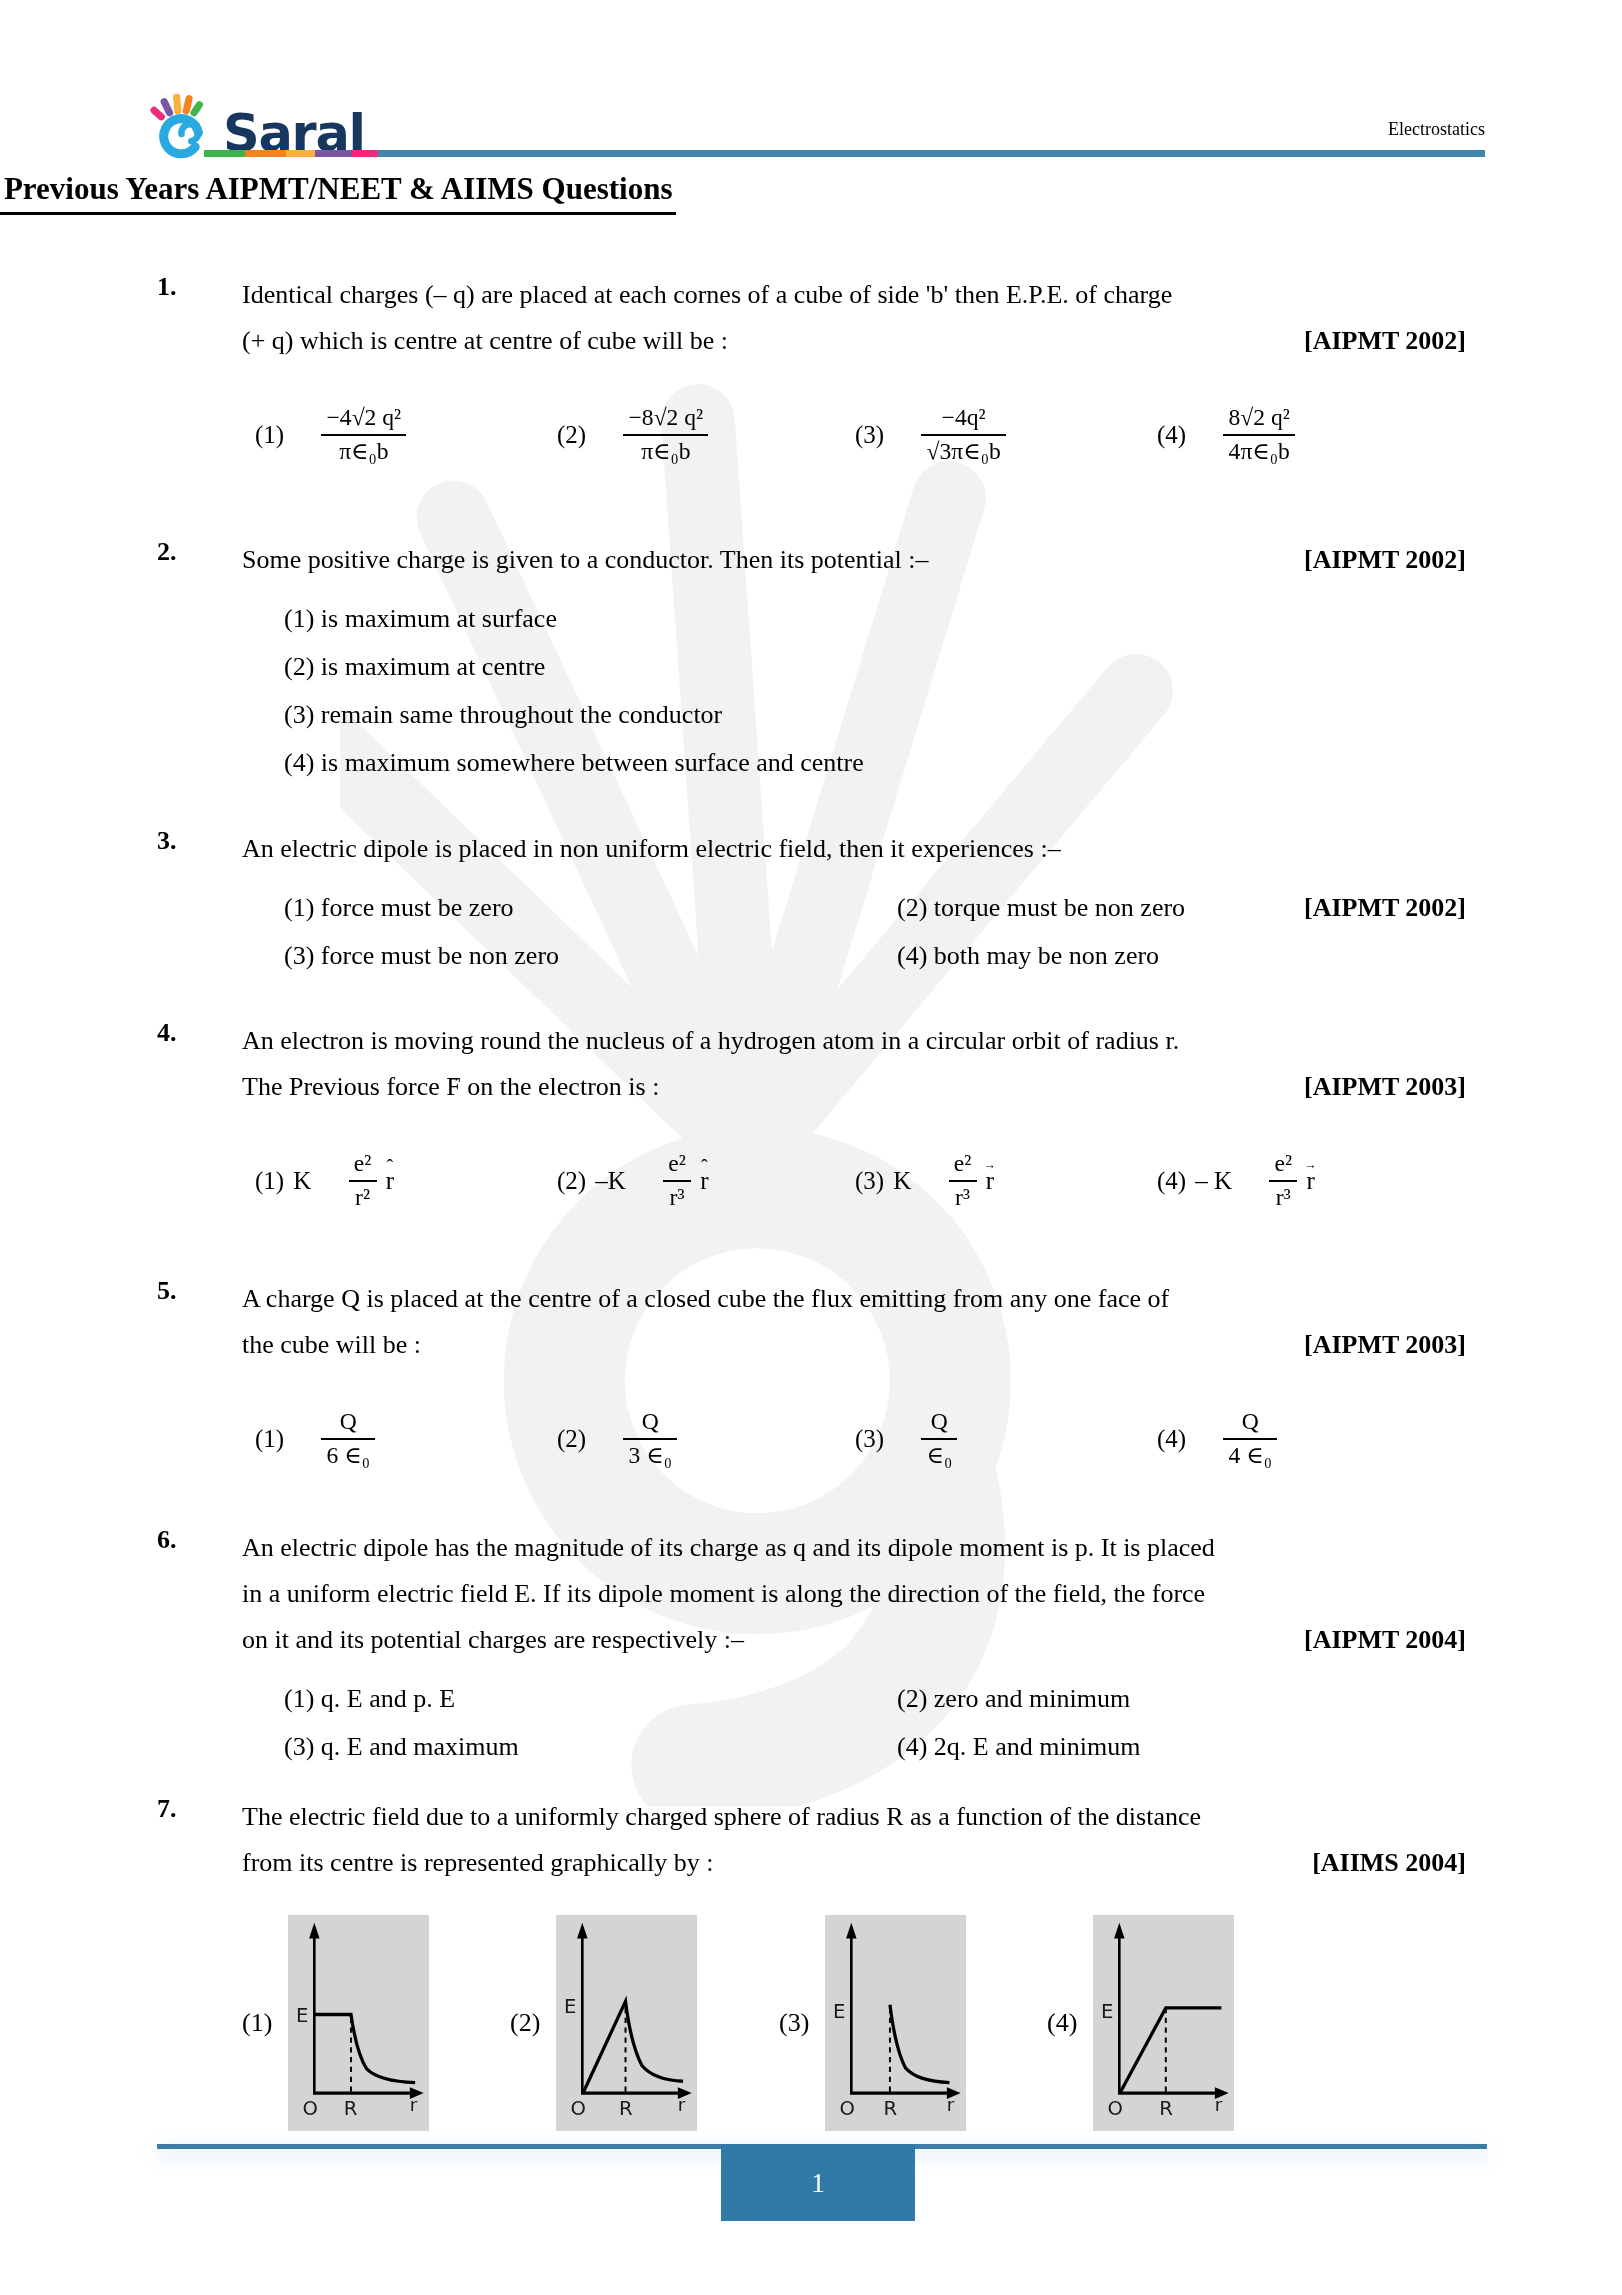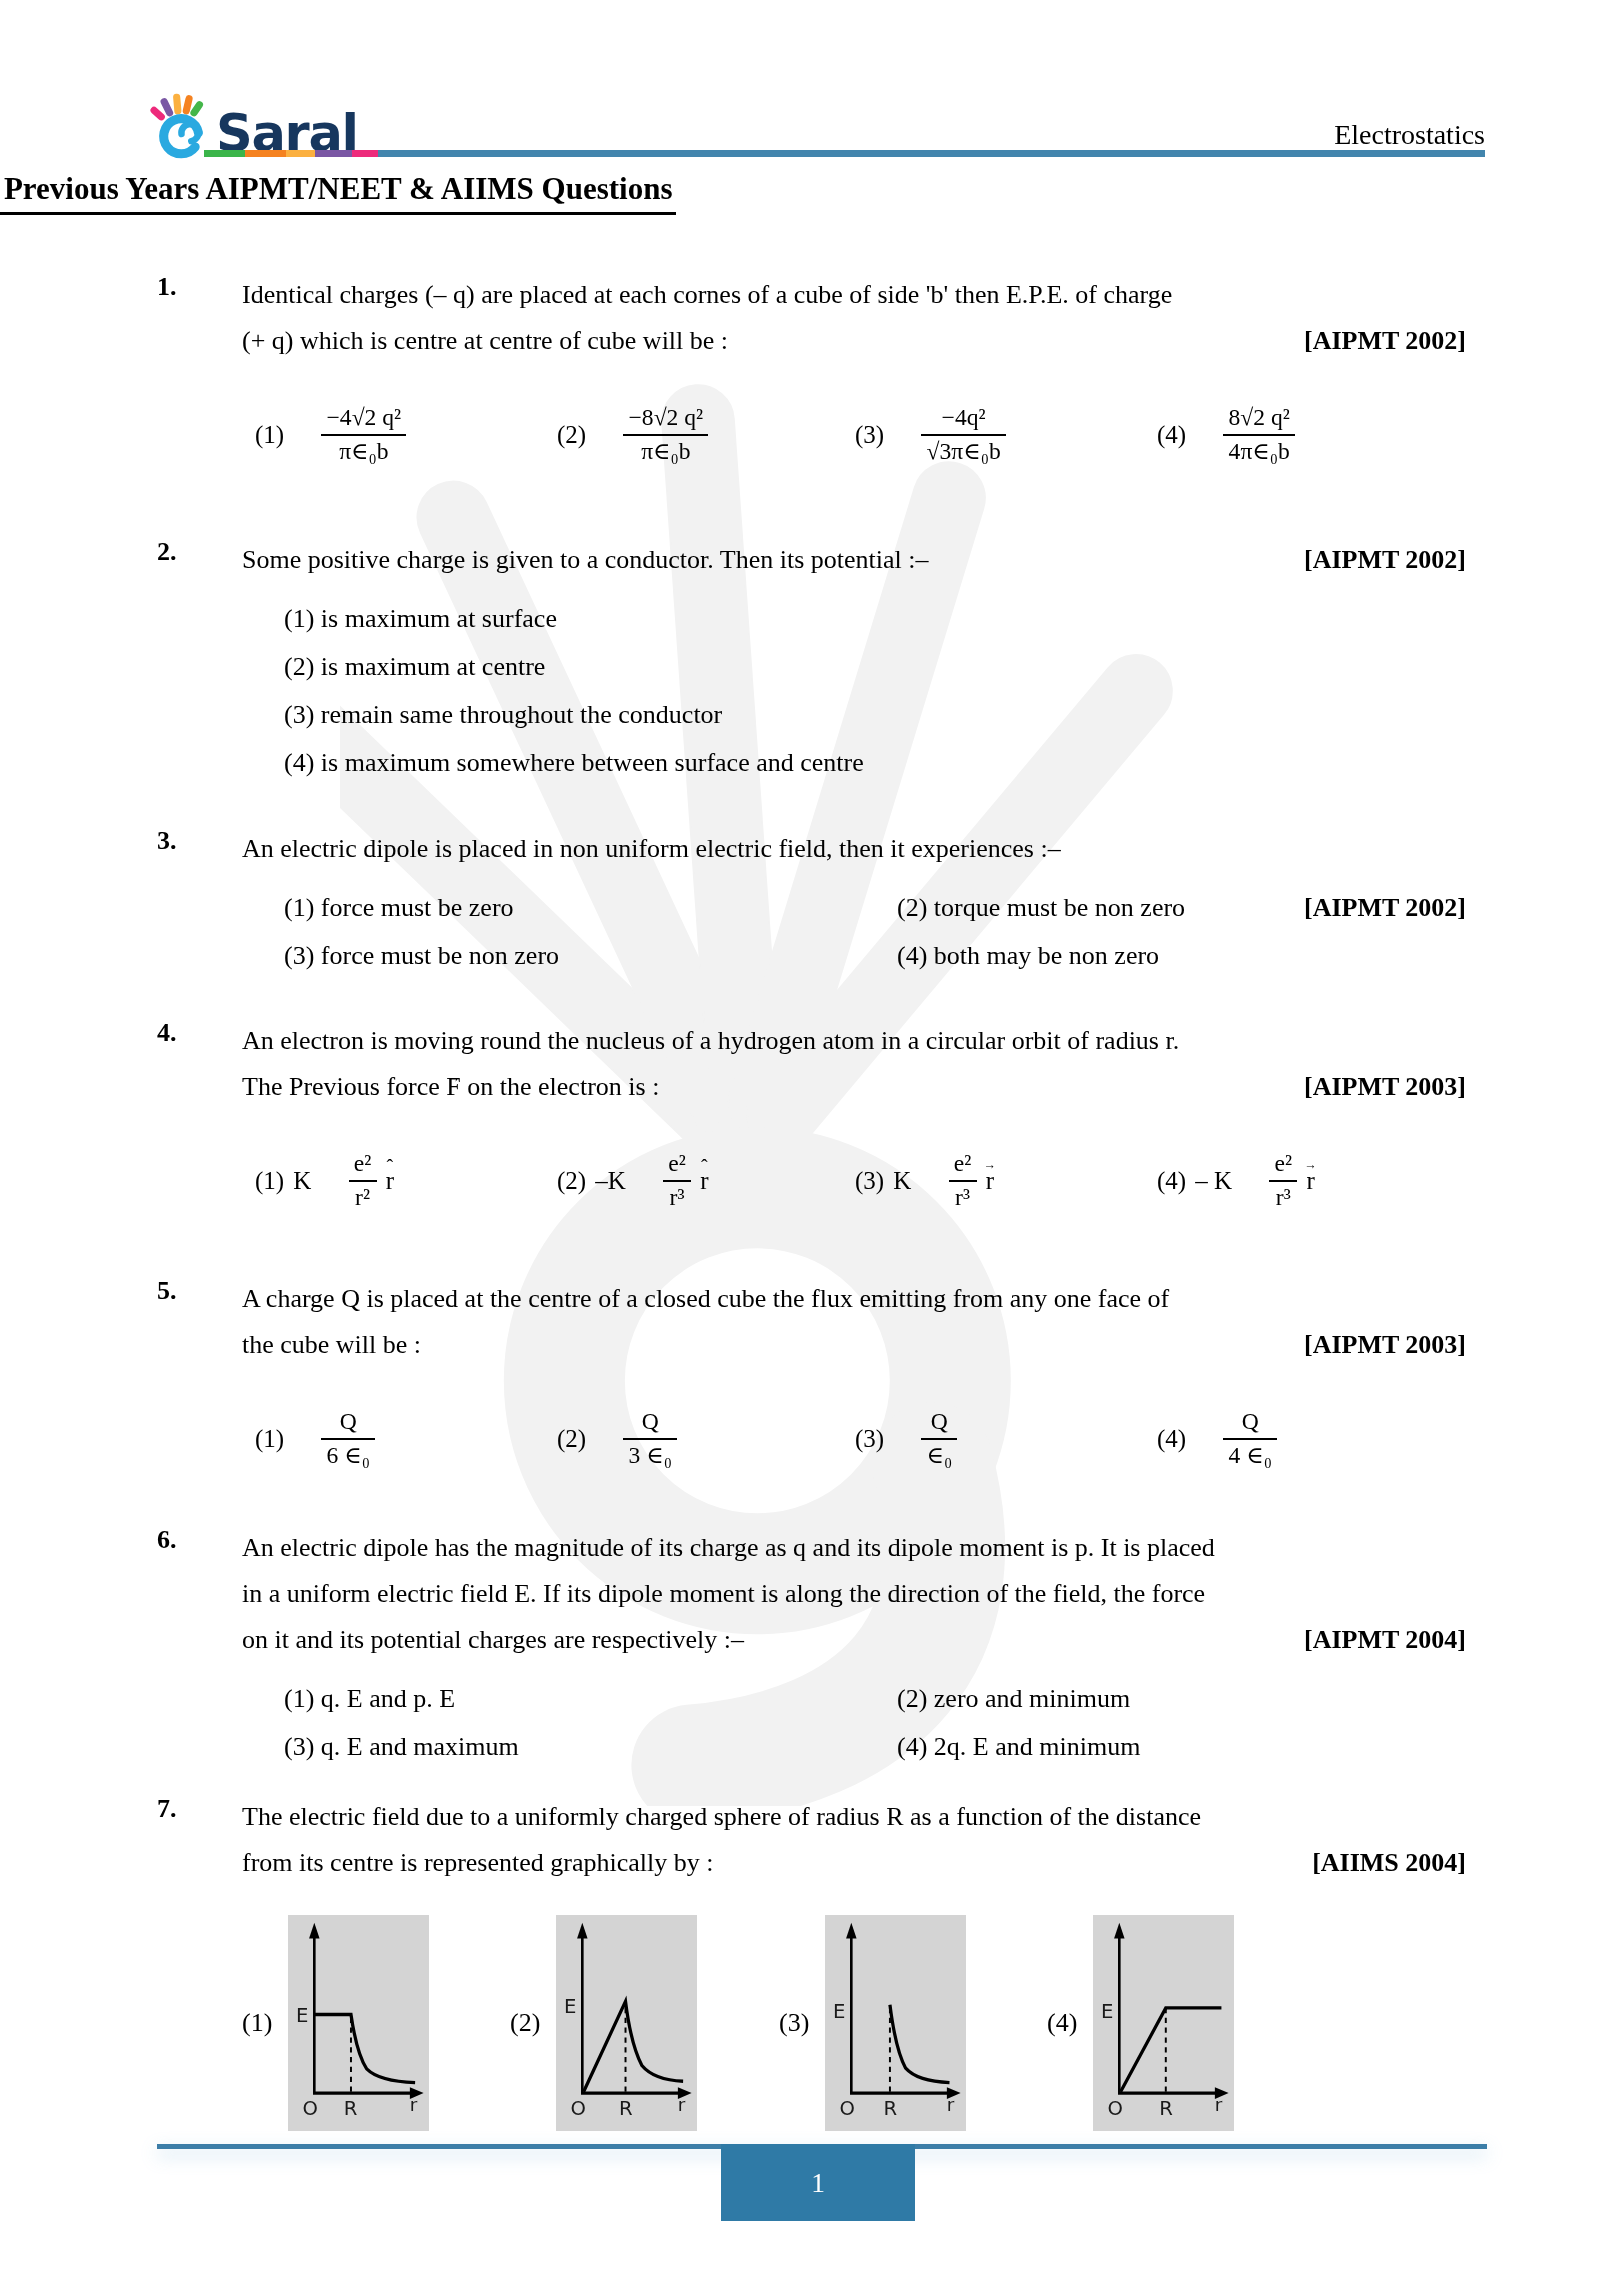--- a/index.html
+++ b/index.html
@@ -1,23 +1,23 @@
 <!DOCTYPE html>
 <html style="font-size:10.5px"><head>
 <meta charset="utf-8">
 <style>
   html,body{margin:0;padding:0;background:#fff;}
   .page{position:relative;width:1622px;height:2295px;background:#fff;overflow:hidden;
         font-family:"Liberation Serif","DejaVu Serif",serif;color:#000;}
   .layer{position:absolute;z-index:1;}
   
-  .logo{position:absolute;left:149px;top:92px;display:flex;align-items:flex-end;gap:2px;}
+  .logo{position:absolute;left:149px;top:92px;display:flex;align-items:flex-end;gap:9px;}
   .brand{font-family:"DejaVu Sans","Liberation Sans",sans-serif;font-weight:bold;
          font-size:51px;line-height:51px;color:#17375e;letter-spacing:-1.3px;}
-  .subject{position:absolute;top:119px;right:137px;font-size:28px;}
+  .subject{position:absolute;top:119px;right:137px;font-size:18px;}
   .strip{position:absolute;left:204px;top:150px;width:1281px;height:6.5px;display:flex;}
   .strip span{height:6.5px;}
   
   .title-wrap{position:absolute;top:171px;left:0;width:100%;text-align:left;}
   .title{display:inline-block;font-weight:bold;font-size:31px;
          border-bottom:3.3px solid #000;padding:0 3.9px 5.2px 3.9px;}
   
   .q{position:absolute;left:157px;width:1309px;}
   .q-num{position:absolute;left:0;top:0;font-weight:bold;font-size:26px;}
   .q-body{margin-left:85px;font-size:26px;}

